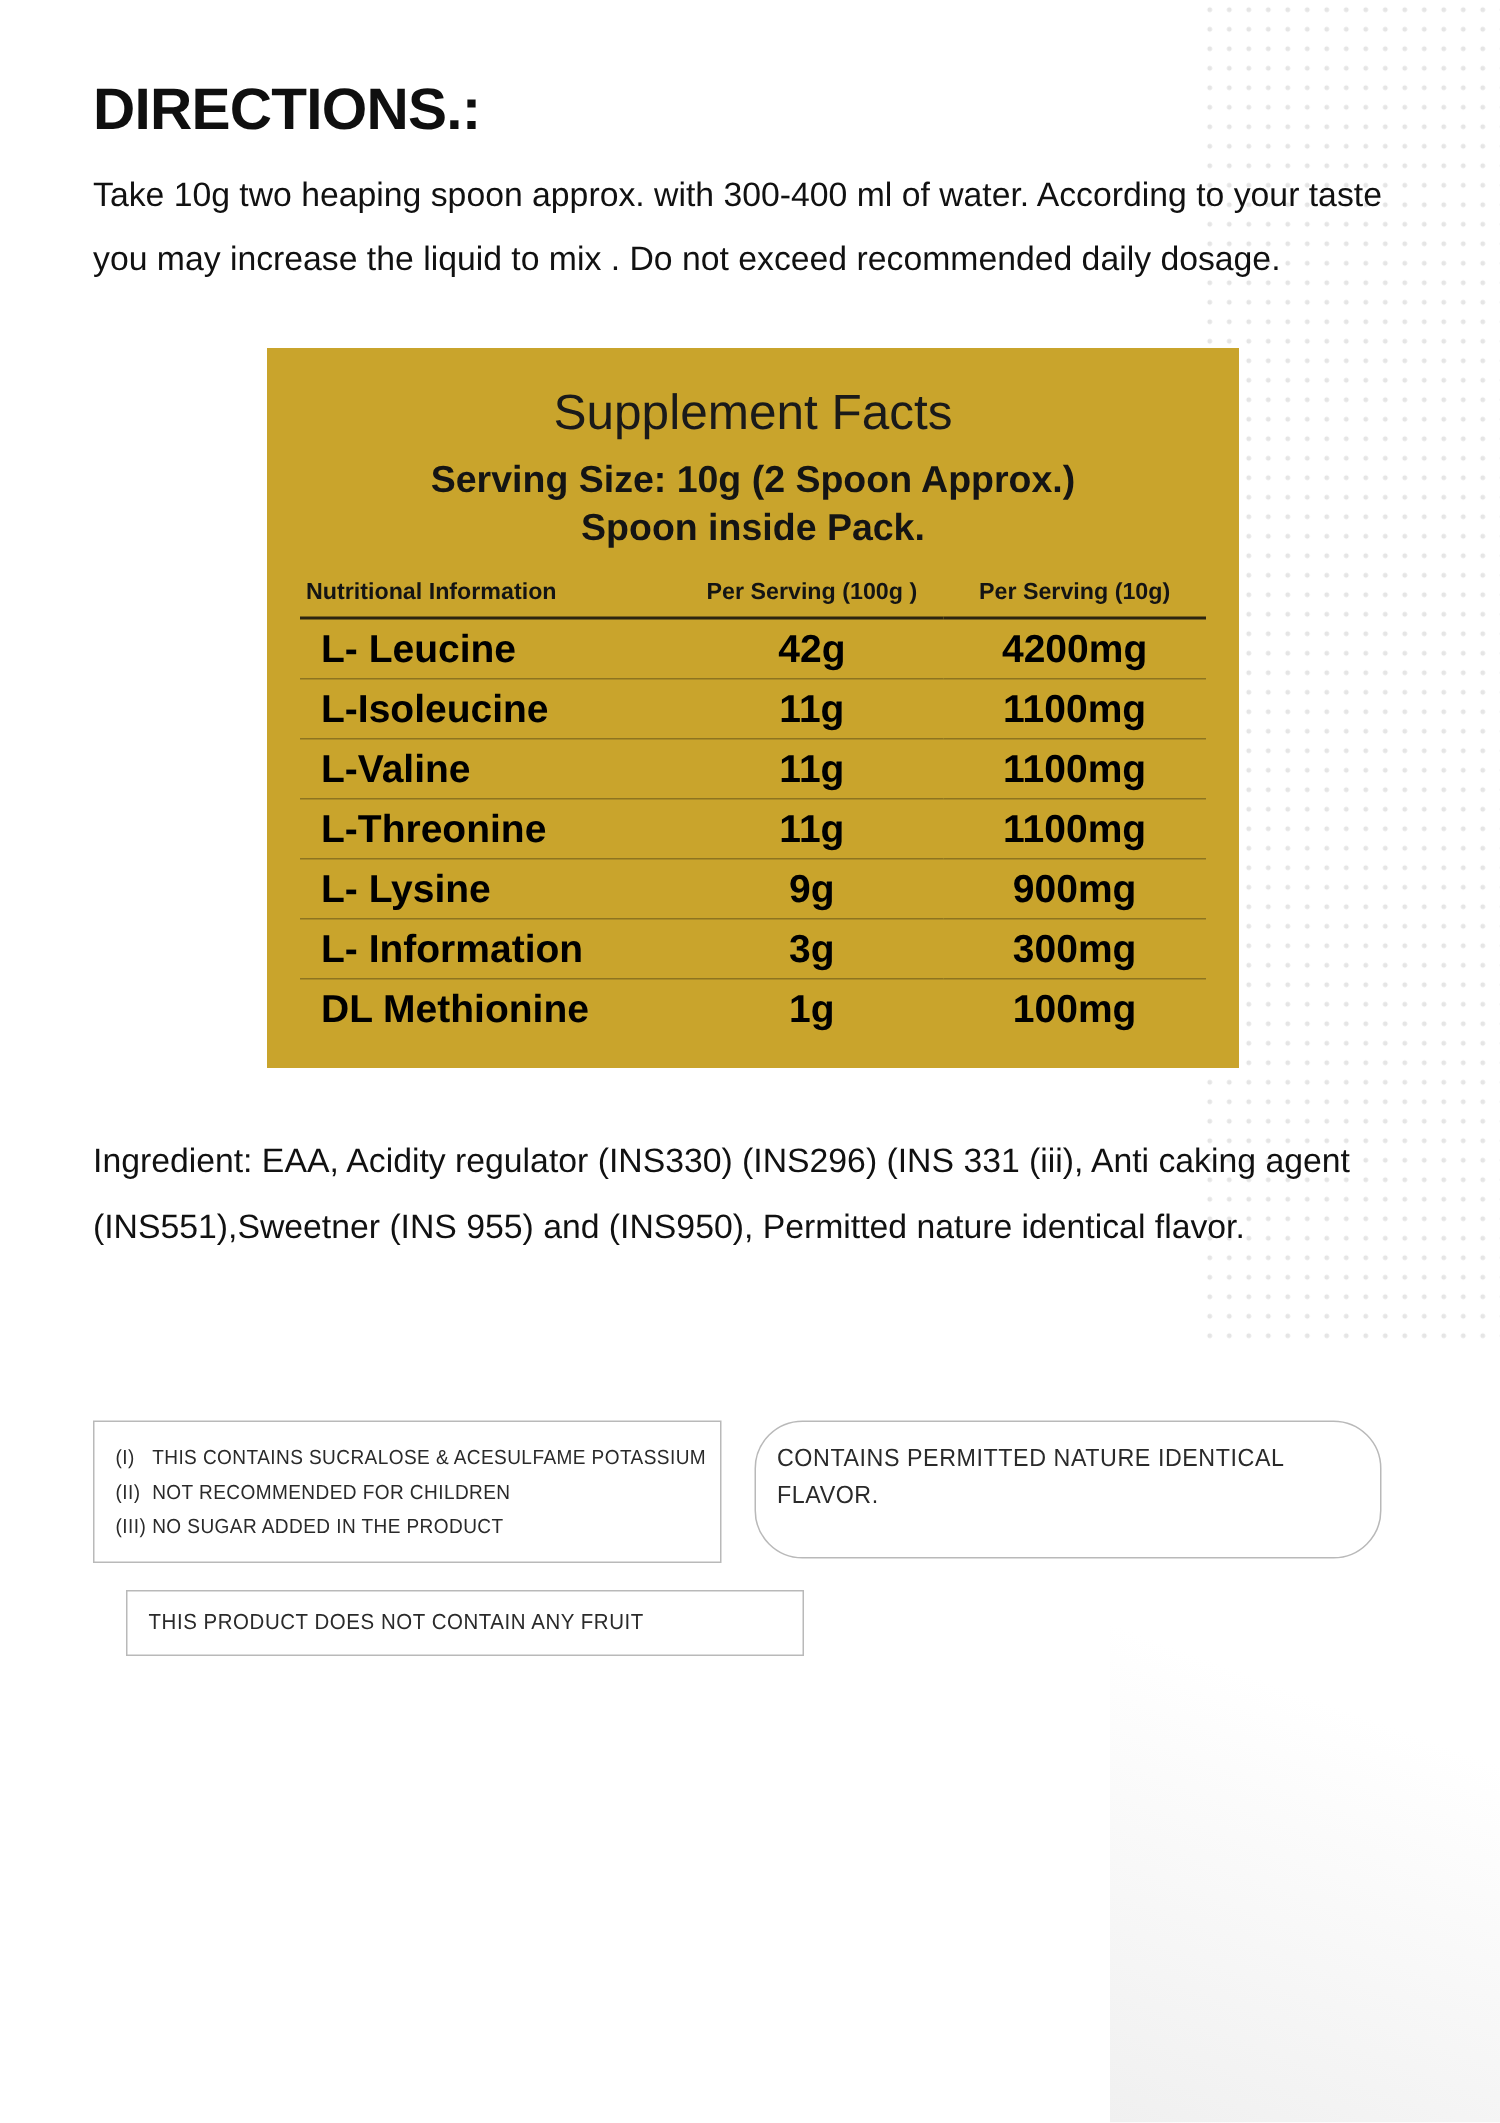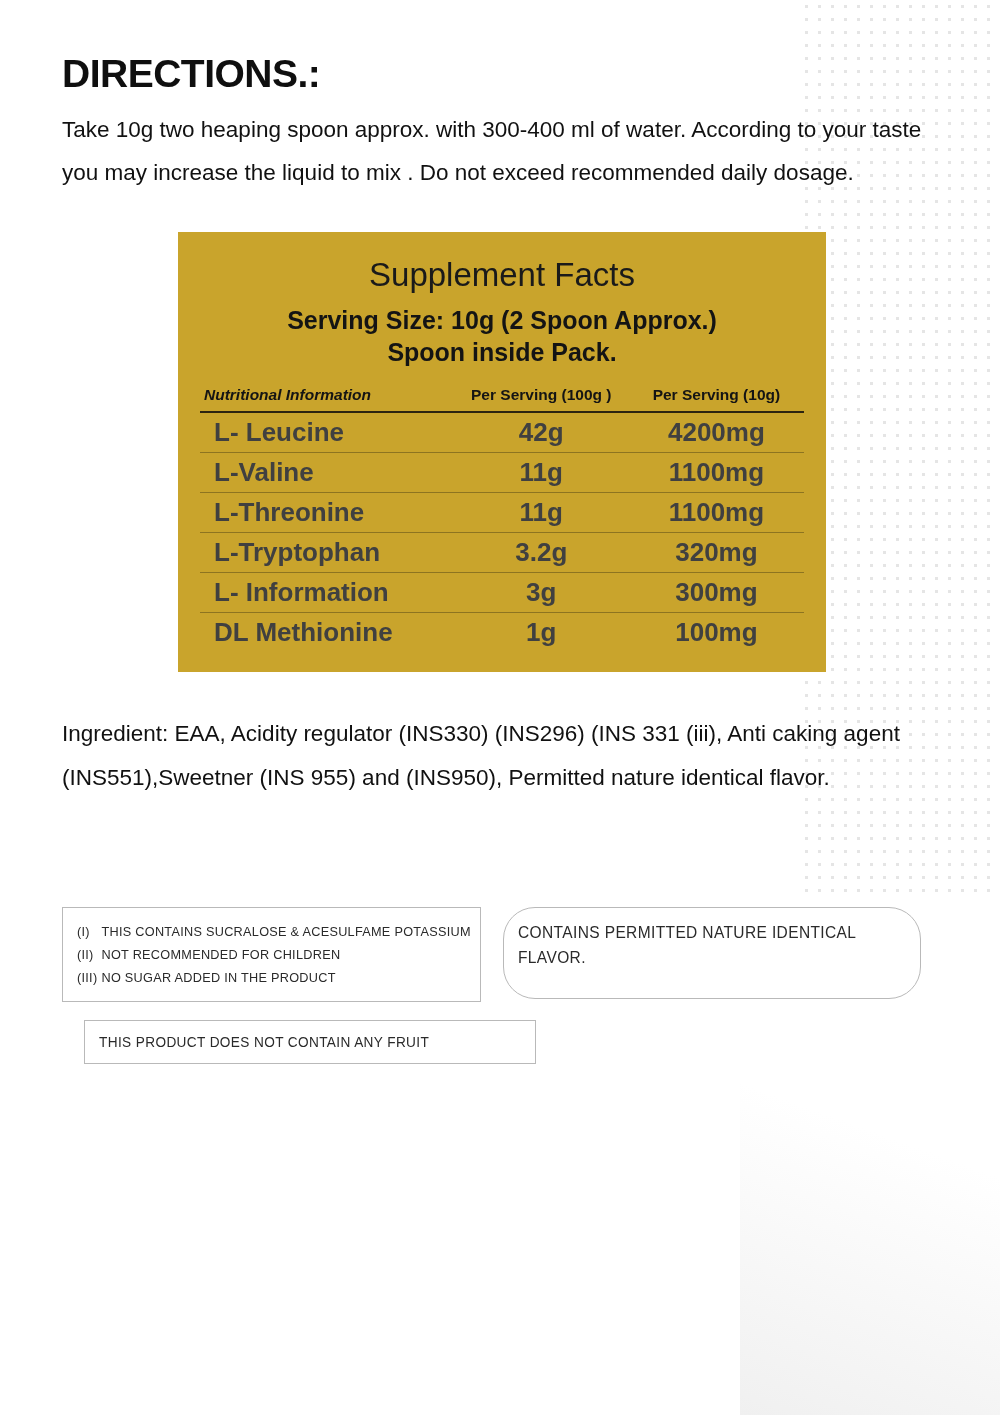--- a/index.html
+++ b/index.html
@@ -98,28 +98,27 @@
   table.facts-table th {
     font-size: 15.5px;
     font-weight: bold;
     text-align: center;
     padding: 2px 4px 7px 4px;
     border-bottom: 2.5px solid #2c2410;
     color: #141414;
   }
   table.facts-table th.col-name {
     text-align: left;
-    font-style: italic;
   }
   table.facts-table td {
     font-size: 26px;
     font-weight: bold;
     padding: 4px 4px;
     border-bottom: 1.4px solid #8d7420;
-    color: #404040;
+    color: #000000;
     text-align: center;
   }
   table.facts-table td.col-name {
     text-align: left;
     padding-left: 14px;
   }
   table.facts-table tr:last-child td {
     border-bottom: none;
   }
   table.facts-table col.c1 { width: 42%; }
@@ -225,33 +224,38 @@
           <th>Per Serving (10g)</th>
         </tr>
       </thead>
       <tbody>
         <tr>
           <td class="col-name">L- Leucine</td>
           <td>42g</td>
           <td>4200mg</td>
         </tr>
         <tr>
+          <td class="col-name">L-Isoleucine</td>
+          <td>11g</td>
+          <td>1100mg</td>
+        </tr>
+        <tr>
           <td class="col-name">L-Valine</td>
           <td>11g</td>
           <td>1100mg</td>
         </tr>
         <tr>
           <td class="col-name">L-Threonine</td>
           <td>11g</td>
           <td>1100mg</td>
         </tr>
         <tr>
-          <td class="col-name">L-Tryptophan</td>
-          <td>3.2g</td>
-          <td>320mg</td>
+          <td class="col-name">L- Lysine</td>
+          <td>9g</td>
+          <td>900mg</td>
         </tr>
         <tr>
           <td class="col-name">L- Information</td>
           <td>3g</td>
           <td>300mg</td>
         </tr>
         <tr>
           <td class="col-name">DL Methionine</td>
           <td>1g</td>
           <td>100mg</td>

